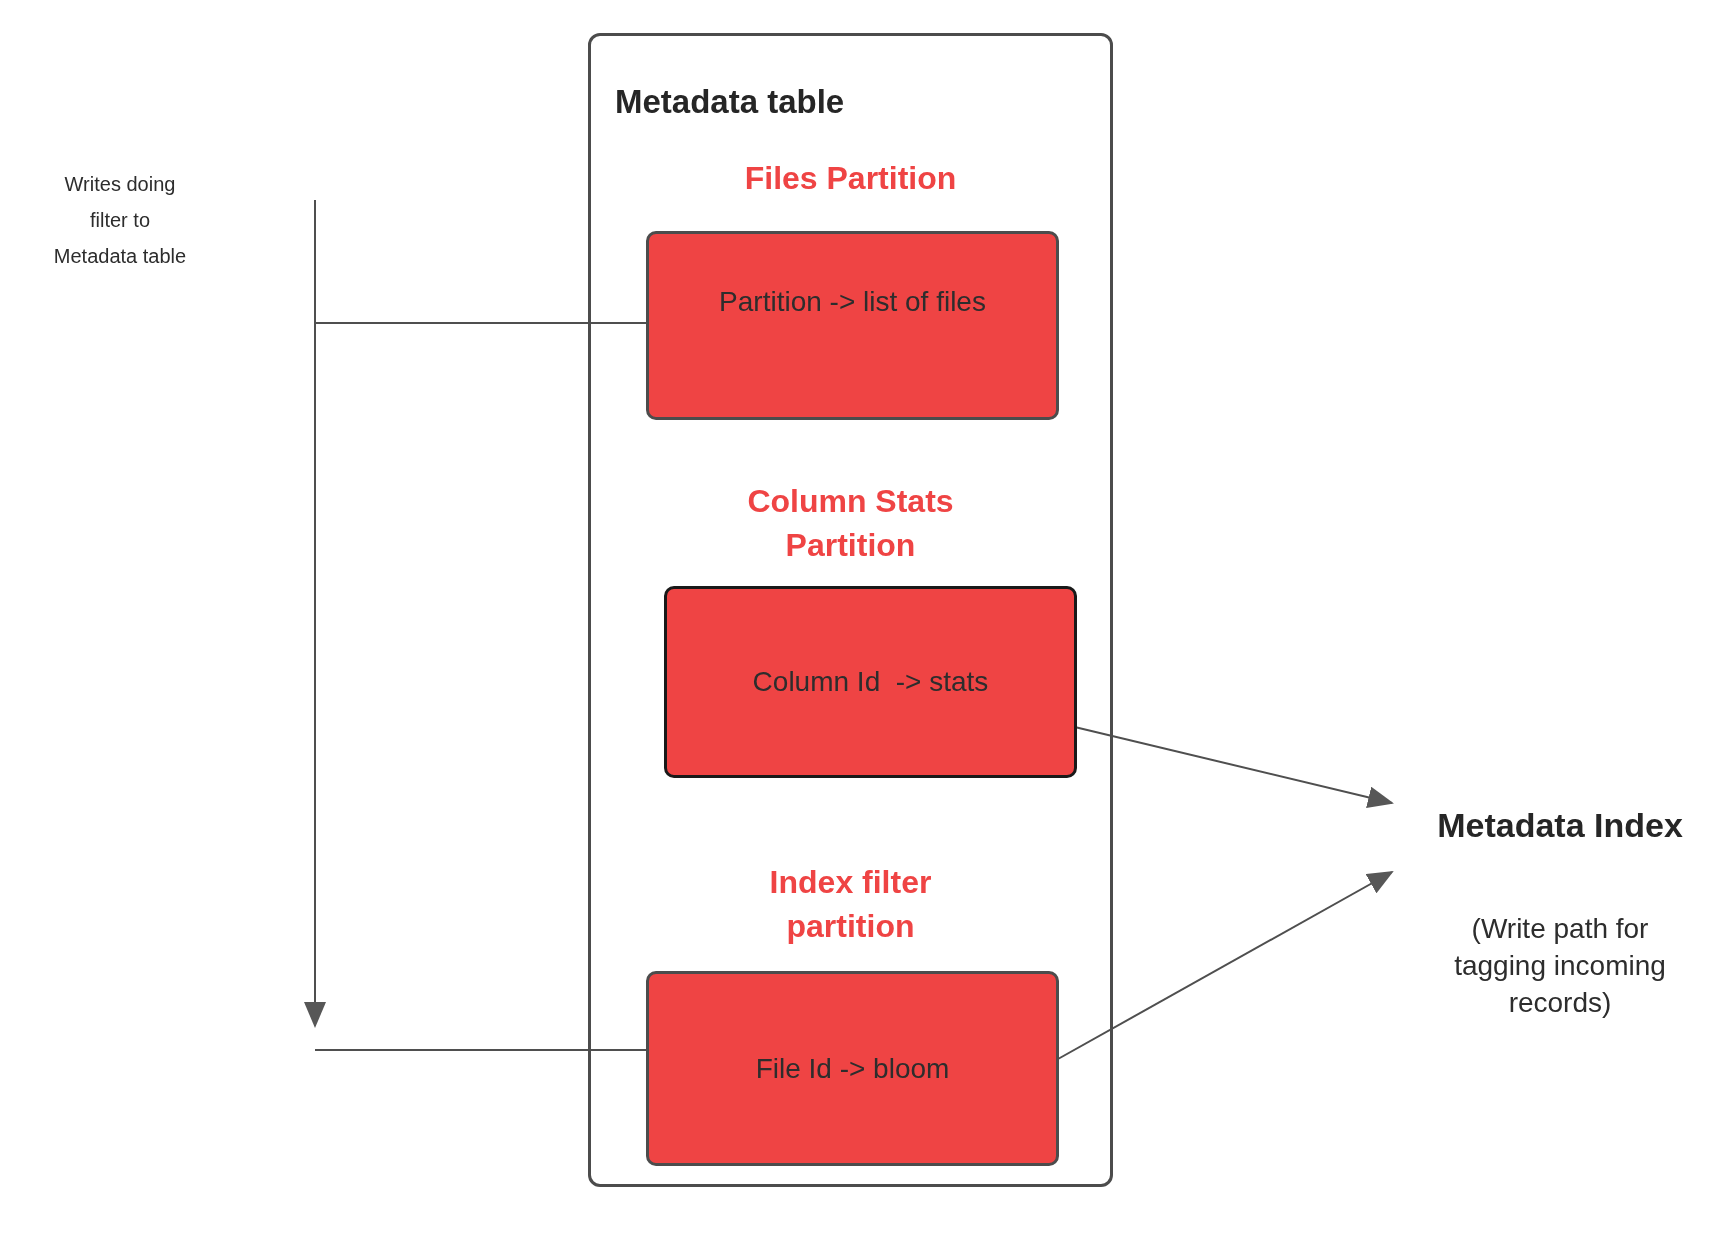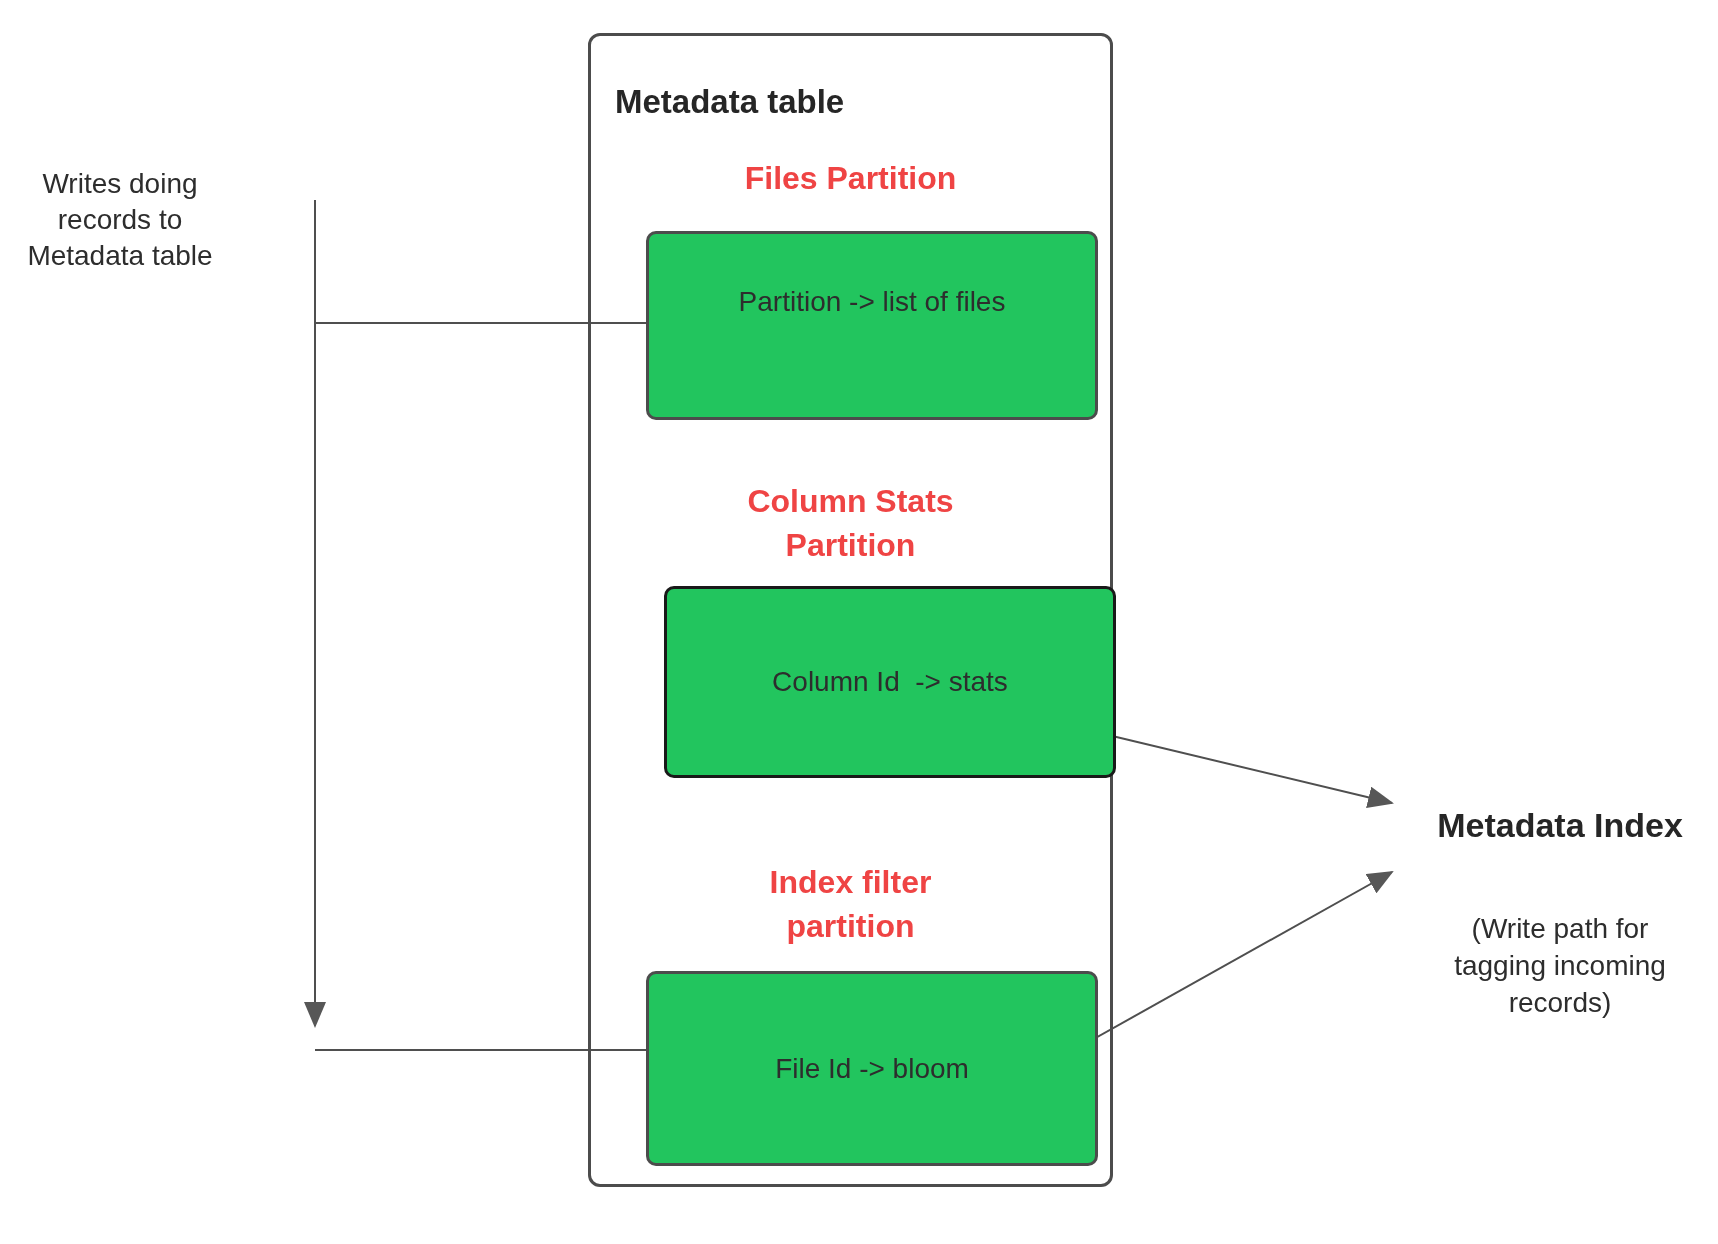--- a/index.html
+++ b/index.html
@@ -16,21 +16,21 @@
     position: absolute;
     left: 0; top: 0;
     width: 1718px; height: 1244px;
     pointer-events: none;
   }
   .left-note {
     position: absolute;
     left: 10px; top: 166px;
     width: 220px;
     text-align: center;
-    font-size: 28px;
+    font-size: 20px;
     line-height: 36px;
     color: #2d2d2d;
   }
   .outer-box {
     position: absolute;
     left: 588px; top: 33px;
     width: 525px; height: 1154px;
     border: 3px solid #4c4c4c;
     border-radius: 12px;
     box-sizing: border-box;
@@ -52,25 +52,25 @@
     font-weight: bold;
     line-height: 44px;
     color: #ef4444;
   }
   .files-heading   { top: 120px; }
   .colstats-heading{ top: 443px; }
   .bloom-heading   { top: 824px; }
   .inner-box {
     position: absolute;
     left: 55px;
-    width: 452px;
+    width: 413px;
     border: 3px solid #4c4c4c;
     border-radius: 10px;
     box-sizing: border-box;
-    background: #22c55e;
+    background: #ef4444;
     display: flex;
     flex-direction: column;
     align-items: center;
     justify-content: center;
   }
   .files-box    { top: 195px; height: 189px; padding-bottom: 48px; }
   .colstats-box { top: 550px; height: 192px; border-color: #191919; border-width: 3.5px; margin-left: 18px; }
   .bloom-box    { top: 935px; height: 195px; }
   .box-text {
     font-size: 28px;
@@ -112,21 +112,21 @@
     </defs>
     <line x1="315" y1="200" x2="315" y2="1026" stroke="#4f4f4f" stroke-width="2" marker-end="url(#arrowhead)"></line>
     <line x1="315" y1="323" x2="646" y2="323" stroke="#4f4f4f" stroke-width="2"></line>
     <line x1="315" y1="1050" x2="646" y2="1050" stroke="#4f4f4f" stroke-width="2"></line>
     <line x1="1058" y1="723" x2="1392" y2="803" stroke="#4f4f4f" stroke-width="2" marker-end="url(#arrowhead)"></line>
     <line x1="1058" y1="1059" x2="1392" y2="872" stroke="#4f4f4f" stroke-width="2" marker-end="url(#arrowhead)"></line>
   </svg>
 
   <div class="left-note">
     <div>Writes doing</div>
-    <div>records to</div>
+    <div>filter to</div>
     <div>Metadata table</div>
   </div>
 
   <div class="outer-box">
     <div class="outer-title">Metadata table</div>
 
     <div class="section-heading files-heading">
       <div>Files Partition</div>
     </div>
     <div class="inner-box files-box">

